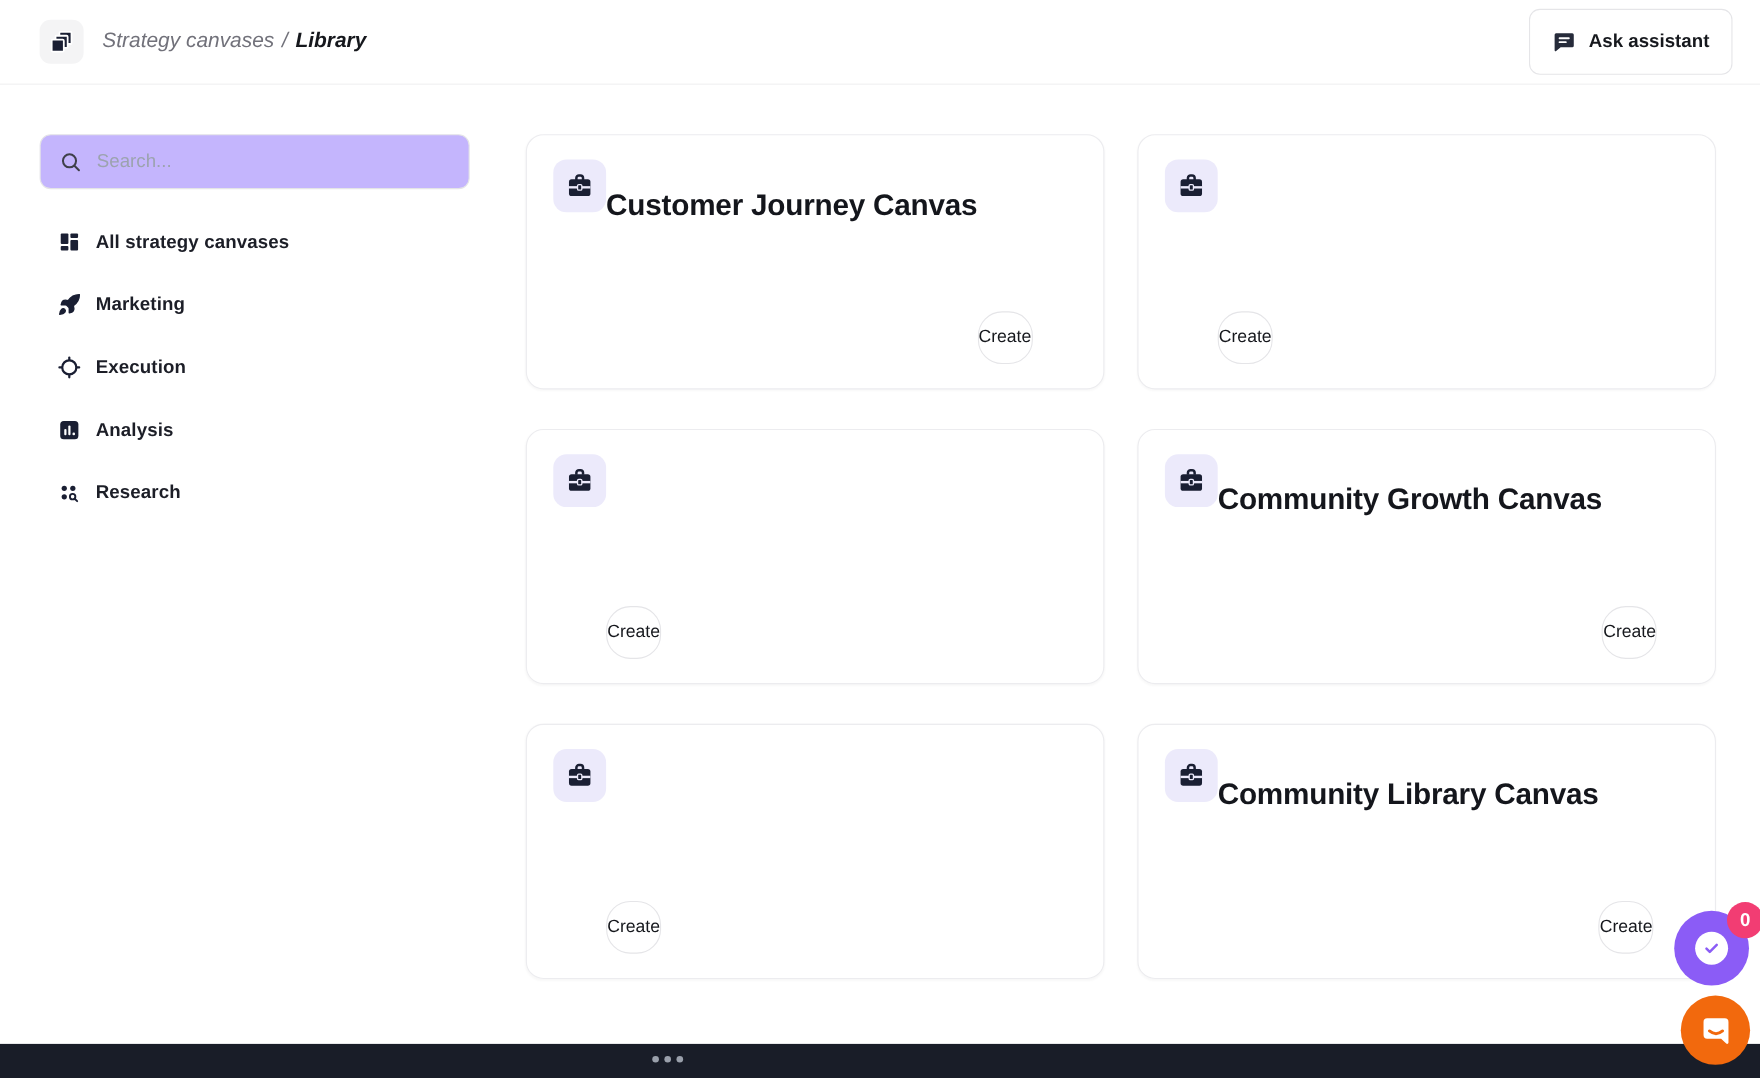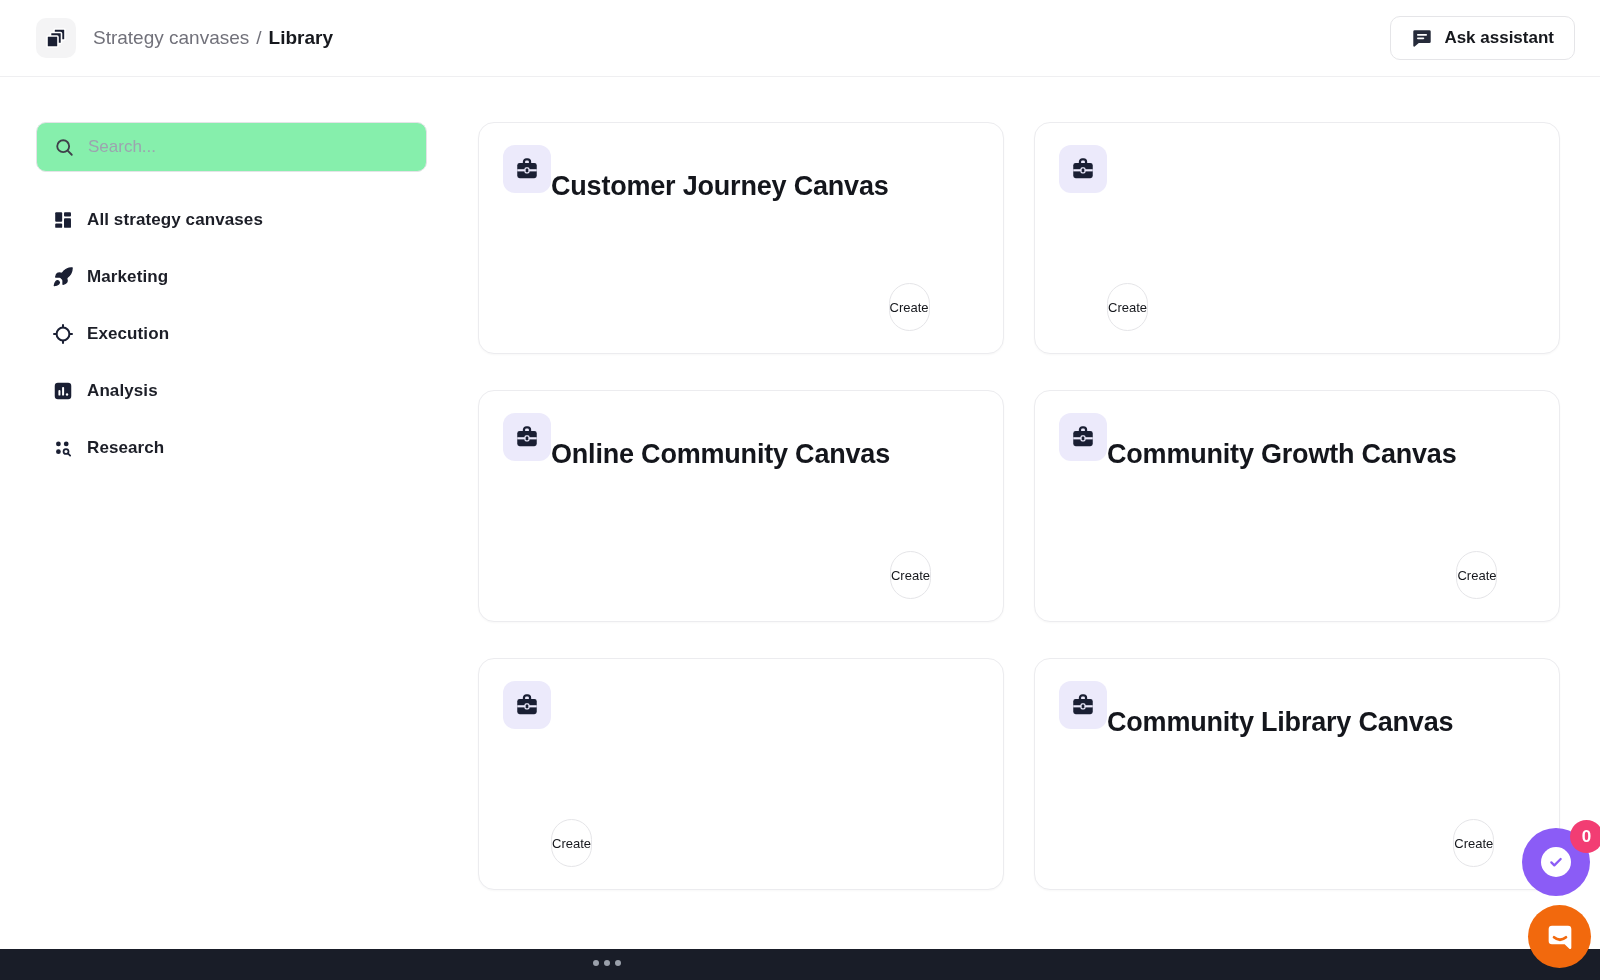--- a/index.html
+++ b/index.html
@@ -4,36 +4,36 @@
 <style>
   * { margin:0; padding:0; box-sizing:border-box; }
   html,body { width:1600px; height:980px; overflow:hidden; background:#fff;
     font-family:"Liberation Sans","DejaVu Sans",sans-serif; color:#16181d; }
 
   
   .header { height:77px; display:flex; align-items:center; padding:0 25px 0 36px;
     border-bottom:1px solid #efeff1; background:#fff; }
   .logo-box { width:40px; height:40px; background:#f4f4f5; border-radius:10px;
     display:flex; align-items:center; justify-content:center; }
-  .breadcrumb { margin-left:17px; font-size:19px; display:flex; gap:7px; align-items:center; }
+  .breadcrumb { margin-left:17px; font-size:19px; display:flex; gap:7px; align-items:center;font-style:italic; }
   .crumb-muted { color:#71717a; }
   .crumb-sep { color:#71717a; }
   .crumb-current { color:#16181d; font-weight:700; }
   .spacer { flex:1; }
-  .ask-btn { display:flex; align-items:center; gap:11px; padding:0 20px; height:44px;
+  .ask-btn { display:flex; align-items:center; gap:11px; padding:0 20px; height:60px;
     border:1px solid #e5e5e8; border-radius:10px; background:#fff; font-size:17px;
     font-weight:700; color:#16181d; cursor:pointer; font-family:inherit; }
 
   
   .main { display:flex; padding:45px 40px 0 36px; align-items:flex-start; }
 
   
   .sidebar { width:391px; flex:none; }
   .search-box { height:50px; border:1px solid #e4e4e7; border-radius:10px;
-    display:flex; align-items:center; gap:13px; padding:0 17px; margin-bottom:24px; background:#86efac; }
+    display:flex; align-items:center; gap:13px; padding:0 17px; margin-bottom:24px; background:#c4b5fd; }
   .search-box input { border:none; outline:none; flex:1; font-size:17px; color:#16181d;
     font-family:inherit; background:transparent; }
   .search-box input::placeholder { color:#9ca3af; }
   .nav { display:flex; flex-direction:column; gap:10px; }
   .nav-item { height:47px; display:flex; align-items:center; gap:13px; padding:0 16px;
     border-radius:9px; cursor:pointer; }
   .nav-item.selected { background:#e4e4e7; }
   .nav-item .nicon { width:22px; height:22px; flex:none; display:flex; align-items:center; justify-content:center; }
   .nav-item .nlabel { font-size:17px; font-weight:700; color:#1c1e27; letter-spacing:.1px;text-align:center; }
 
@@ -41,21 +41,21 @@
   .grid { margin-left:51px; flex:1; display:grid; grid-template-columns:1fr 1fr;
     column-gap:30px; row-gap:36px; align-content:start; }
   .card { height:232px; background:#fff; border:1px solid #ececef; border-radius:16px;
     padding:22px 24px; display:flex; 
     box-shadow:0 1px 2px rgba(16,24,40,.03); }
   .card-icon { width:48px; height:48px; border-radius:12px; background:#eceafb;
     display:flex; align-items:center; justify-content:center; }
   .card-title { margin-top:26px; font-size:27px; font-weight:700; color:#14161c;
     letter-spacing:-.2px; }
   .create-btn { margin-top:auto; height:48px; border:1px solid #e5e5e8; border-radius:22px;
-    background:#fff; font-size:13px; font-weight:400; color:#16181d; cursor:pointer;
+    background:#fff; font-size:16px; font-weight:400; color:#16181d; cursor:pointer;
     font-family:inherit; }
 
   
   .footer-bar { position:absolute; left:0; bottom:0; width:1600px; height:31px;
     background:#191d28; z-index:5; }
   .footer-dots { position:absolute; left:593px; top:11px; display:flex; gap:5px; cursor:pointer; }
   .footer-dots i { width:6px; height:6px; border-radius:50%; background:#9aa0ab; }
 
   
   .fab-check { position:absolute; left:1522px; top:828px; width:68px; height:68px;
@@ -209,21 +209,20 @@
 
     <div class="card">
       <div class="card-icon">
         <svg width="26" height="26" viewBox="0 0 24 24">
           <path d="M9.2 7V5.4A2.2 2.2 0 0 1 11.4 3.2h1.2a2.2 2.2 0 0 1 2.2 2.2V7" fill="none" stroke="#1a1f33" stroke-width="2.1"></path>
           <rect x="3" y="6.5" width="18" height="14" rx="2.2" fill="#1a1f33"></rect>
           <rect x="3" y="12.2" width="18" height="2" fill="#eceafb"></rect>
           <rect x="10.2" y="10.9" width="3.6" height="4.6" rx="1" fill="#1a1f33" stroke="#eceafb" stroke-width="1.1"></rect>
         </svg>
       </div>
-      <h2 class="card-title">Online Community Canvas</h2>
       <button class="create-btn">Create</button>
     </div>
 
     <div class="card">
       <div class="card-icon">
         <svg width="26" height="26" viewBox="0 0 24 24">
           <path d="M9.2 7V5.4A2.2 2.2 0 0 1 11.4 3.2h1.2a2.2 2.2 0 0 1 2.2 2.2V7" fill="none" stroke="#1a1f33" stroke-width="2.1"></path>
           <rect x="3" y="6.5" width="18" height="14" rx="2.2" fill="#1a1f33"></rect>
           <rect x="3" y="12.2" width="18" height="2" fill="#eceafb"></rect>
           <rect x="10.2" y="10.9" width="3.6" height="4.6" rx="1" fill="#1a1f33" stroke="#eceafb" stroke-width="1.1"></rect>

